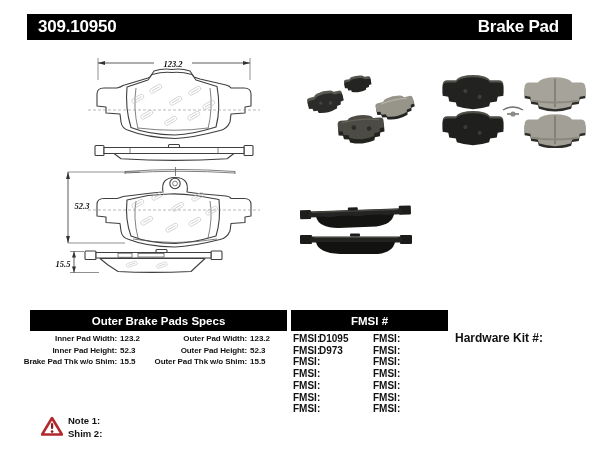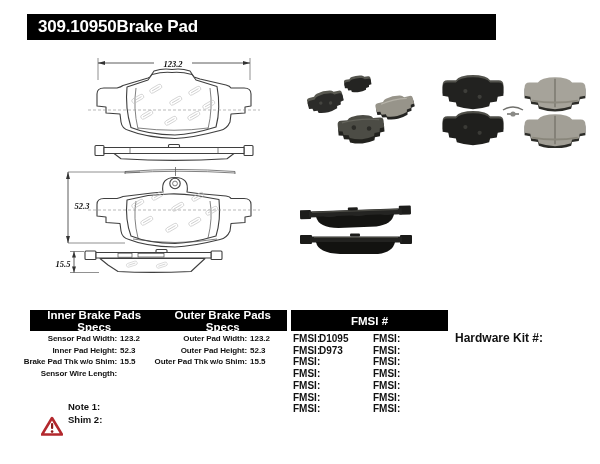--- a/index.html
+++ b/index.html
@@ -1,23 +1,23 @@
 <!DOCTYPE html>
 <html><head>
 <meta charset="utf-8">
 <style>
   html,body{margin:0;padding:0;background:#fff;}
   #page{position:relative;width:600px;height:464px;background:#ffffff;overflow:hidden;
         font-family:"Liberation Sans", sans-serif;}
   
-  .title-bar{position:absolute;left:27px;top:14px;width:469px;height:26px;background:#000;
-             color:#fff;display:flex;align-items:center;
+  .title-bar{position:absolute;left:27px;top:14px;width:545px;height:26px;background:#000;
+             color:#fff;display:flex;align-items:center;justify-content:space-between;
              font-weight:bold;font-size:17px;}
   .title-bar .pn{padding-left:11px;letter-spacing:-0.2px;}
-  .title-bar .prod{padding-right:26px;letter-spacing:-0.2px;}
+  .title-bar .prod{padding-right:13px;letter-spacing:-0.2px;}
   
   .thbar{position:absolute;top:310px;height:21px;background:#000;color:#fff;display:flex;
          align-items:center;font-weight:bold;font-size:11.5px;}
   #bar-specs{left:30px;width:257px;}
   #bar-specs span{flex:1;text-align:center;}
   #bar-fmsi{left:291px;width:157px;justify-content:center;}
   #bar-related{left:452px;width:121px;justify-content:center;}
   
   .spec-col{position:absolute;top:333px;font-size:8px;font-weight:bold;color:#111;}
   .spec-row{display:flex;line-height:11.7px;white-space:nowrap;}
@@ -28,21 +28,21 @@
   .fmsi-col{position:absolute;top:333px;font-size:10px;font-weight:bold;color:#111;}
   #fmsi-1{left:293px;width:75px;}
   #fmsi-2{left:373px;width:70px;}
   .fmsi-row{display:flex;line-height:11.7px;}
   .fmsi-label{width:26px;}
   .fmsi-value{flex:1;}
   #col-related{left:455px;width:118px;position:absolute;top:333px;font-size:12px;font-weight:bold;color:#111;}
   .rel-row{display:flex;line-height:11.7px;}
   .rel-label{margin-right:3px;}
   
-  #notes{position:absolute;left:68px;top:400px;font-size:9.5px;font-weight:bold;color:#111;line-height:13px;}
+  #notes{position:absolute;left:68px;top:414px;font-size:9.5px;font-weight:bold;color:#111;line-height:13px;}
   #warn{position:absolute;left:41px;top:416px;}
   svg{position:absolute;}
   #drawing{left:30px;top:50px;}
   #photo-left{left:298px;top:70px;}
   #photo-right{left:437px;top:70px;}
   #photo-mid{left:300px;top:202px;}
   .dwg{stroke:#3f3f3f;fill:#ffffff;stroke-width:1.1;stroke-linejoin:round;}
   .dwg-thin{stroke:#4a4a4a;fill:none;stroke-width:0.7;}
   .dim{stroke:#333;stroke-width:0.8;fill:none;}
   .ext{stroke:#555;stroke-width:0.65;fill:none;}
@@ -249,42 +249,40 @@
       <rect x="0" y="6" width="12" height="9" rx="1" fill="#1b1b19"></rect>
       <rect x="100" y="6" width="12" height="9" rx="1" fill="#1b1b19"></rect>
       <rect x="10" y="7.5" width="92" height="6" fill="#222220"></rect>
       <path d="M 16,13 Q 18,24 40,25 L 78,25 Q 93,23 95,13 Z" fill="#121210"></path>
       <path d="M 14,8.5 L 98,8.5" stroke="#46463f" stroke-width="1.2" fill="none"></path>
       <rect x="50" y="4.5" width="10" height="3" rx="1" fill="#1b1b19"></rect>
     </g>
   </svg>
 
   <div class="thbar" id="bar-specs">
-    <span>Inner Brake Pads Specs</span>
     <span>Outer Brake Pads Specs</span>
   </div>
   <div class="thbar" id="bar-fmsi">
     <span>FMSI #</span>
   </div>
 
   <div class="spec-col" id="col-inner">
     <div class="spec-row">
-        <span class="spec-label">Sensor Pad Width:</span>
+        <span class="spec-label">Inner Pad Width:</span>
         <span class="spec-value">123.2</span>
       </div>
     <div class="spec-row">
         <span class="spec-label">Inner Pad Height:</span>
         <span class="spec-value">52.3</span>
       </div>
     <div class="spec-row">
         <span class="spec-label">Brake Pad Thk w/o Shim:</span>
         <span class="spec-value">15.5</span>
       </div>
     <div class="spec-row">
-        <span class="spec-label">Sensor Wire Length:</span>
         <span class="spec-value"></span>
       </div>
   </div>
 
   <div class="spec-col" id="col-outer">
     <div class="spec-row">
         <span class="spec-label">Outer Pad Width:</span>
         <span class="spec-value">123.2</span>
       </div>
     <div class="spec-row">

